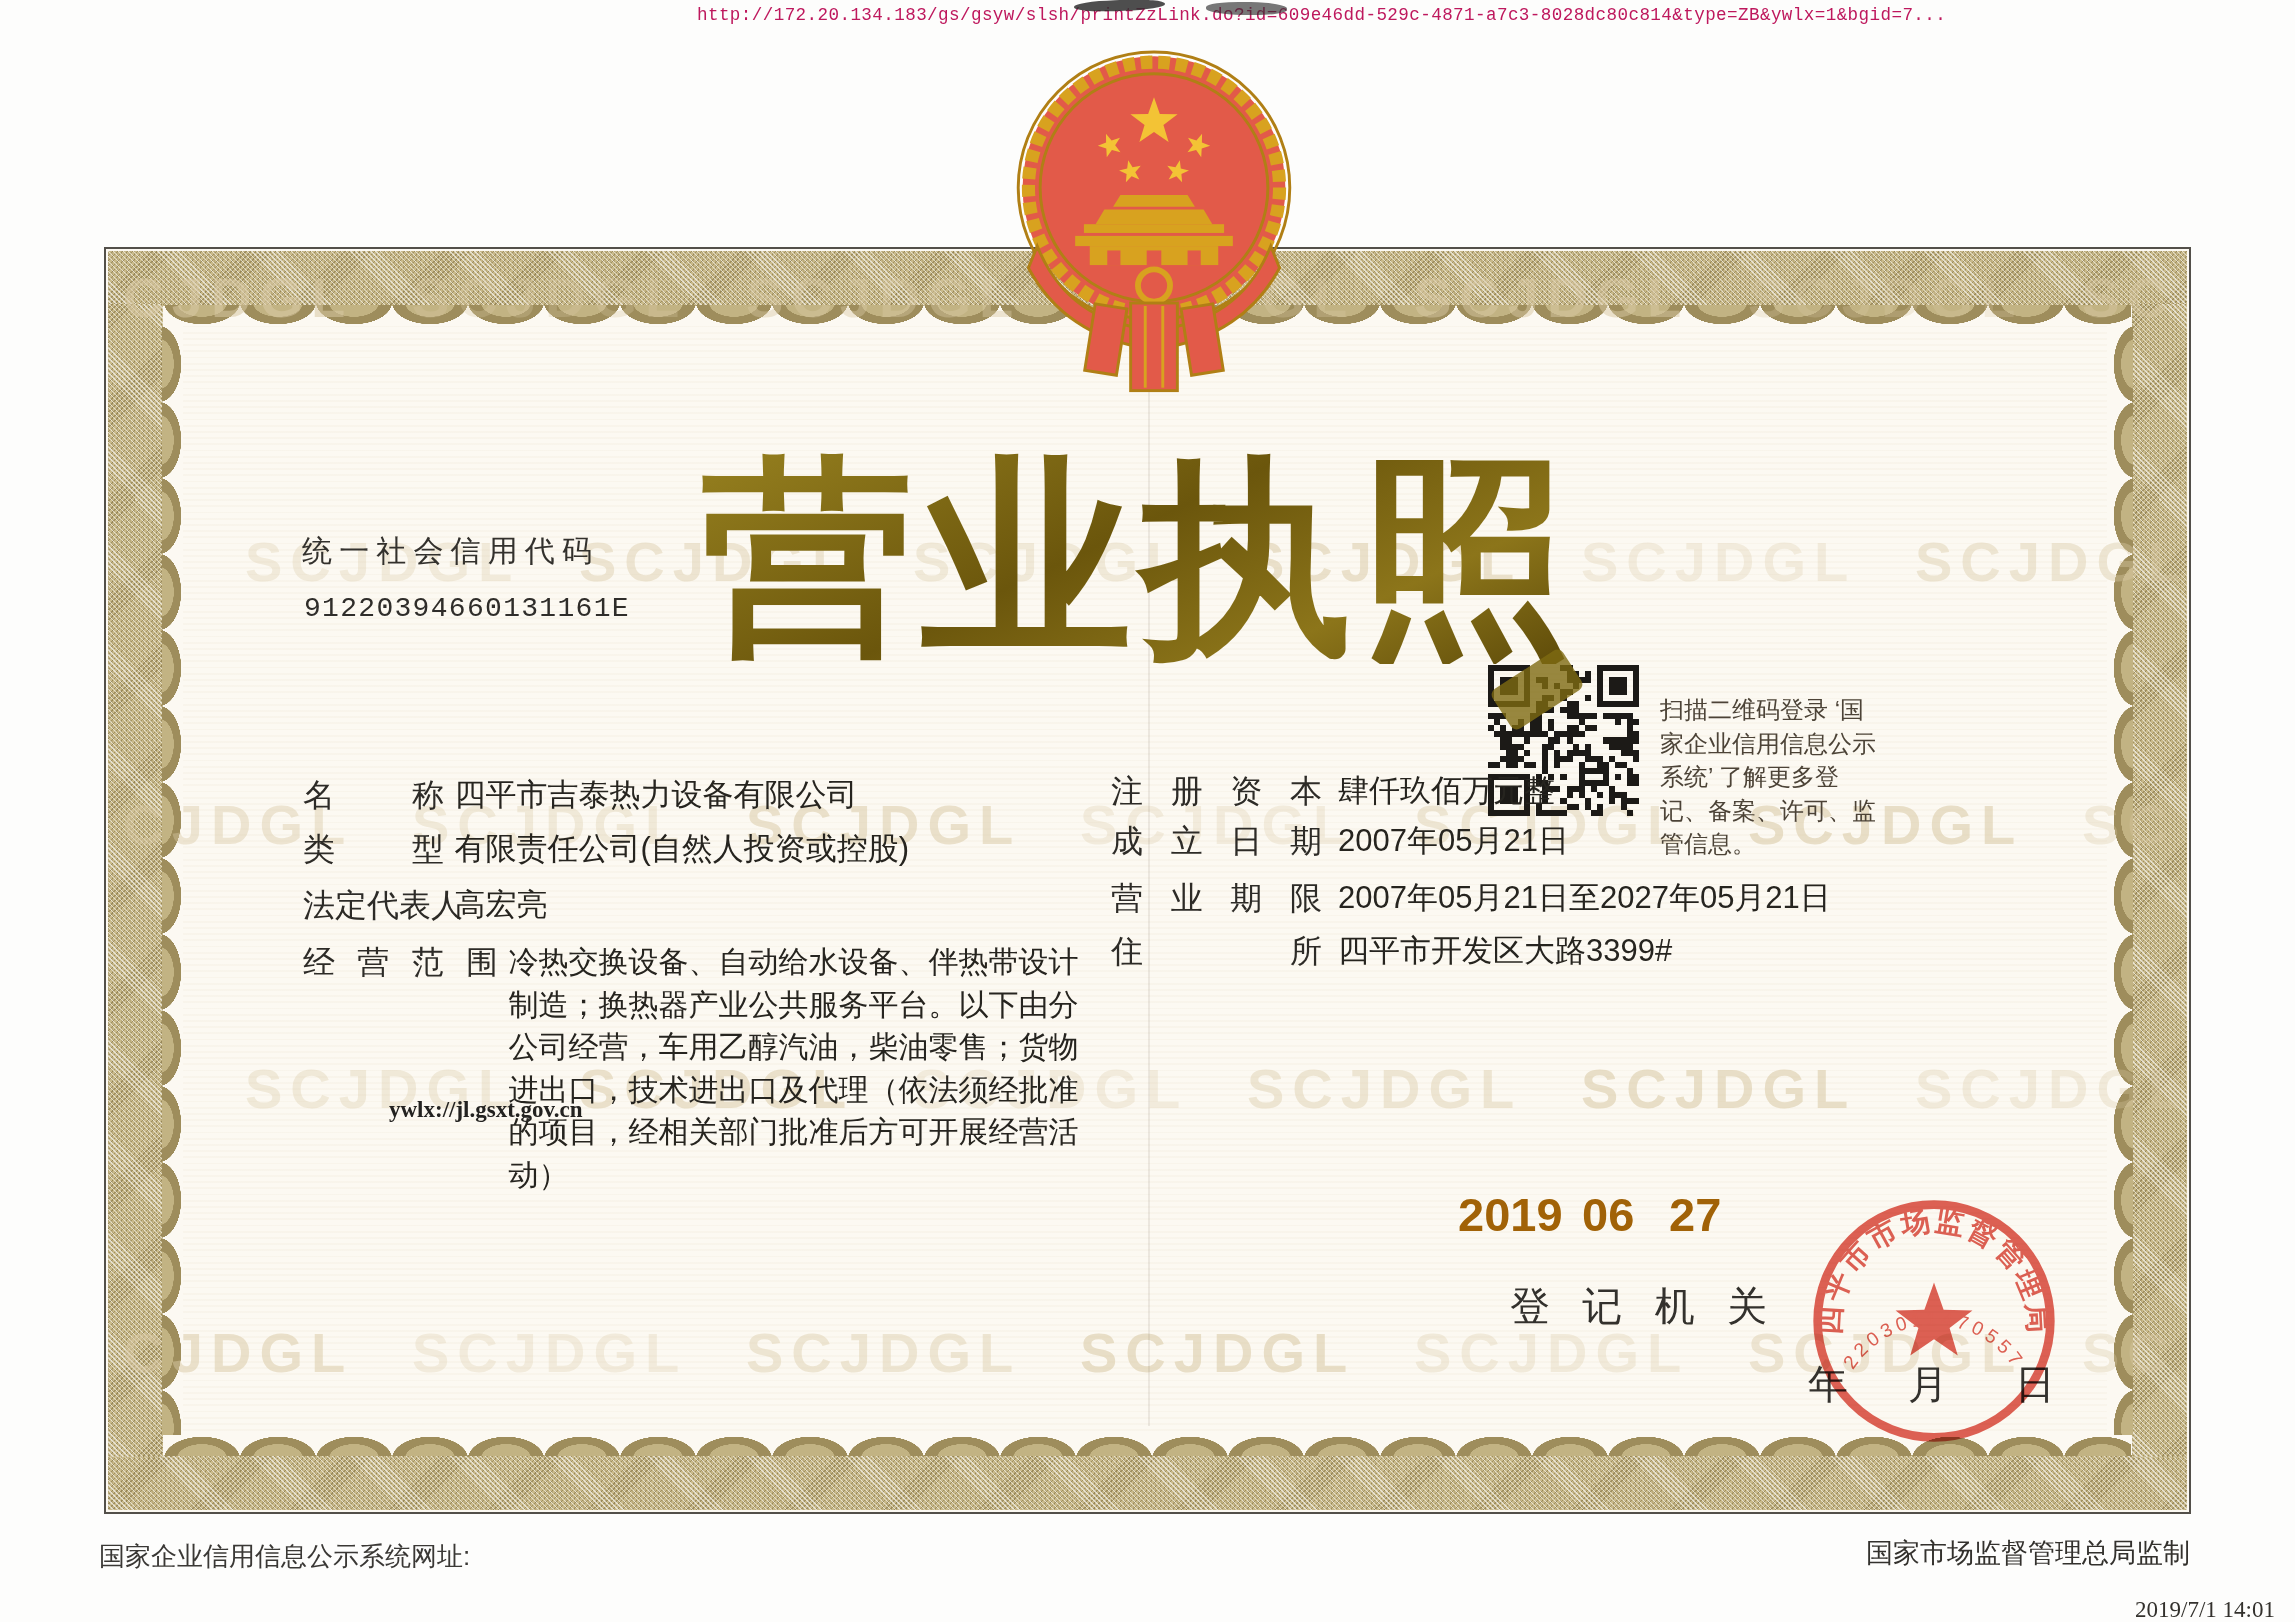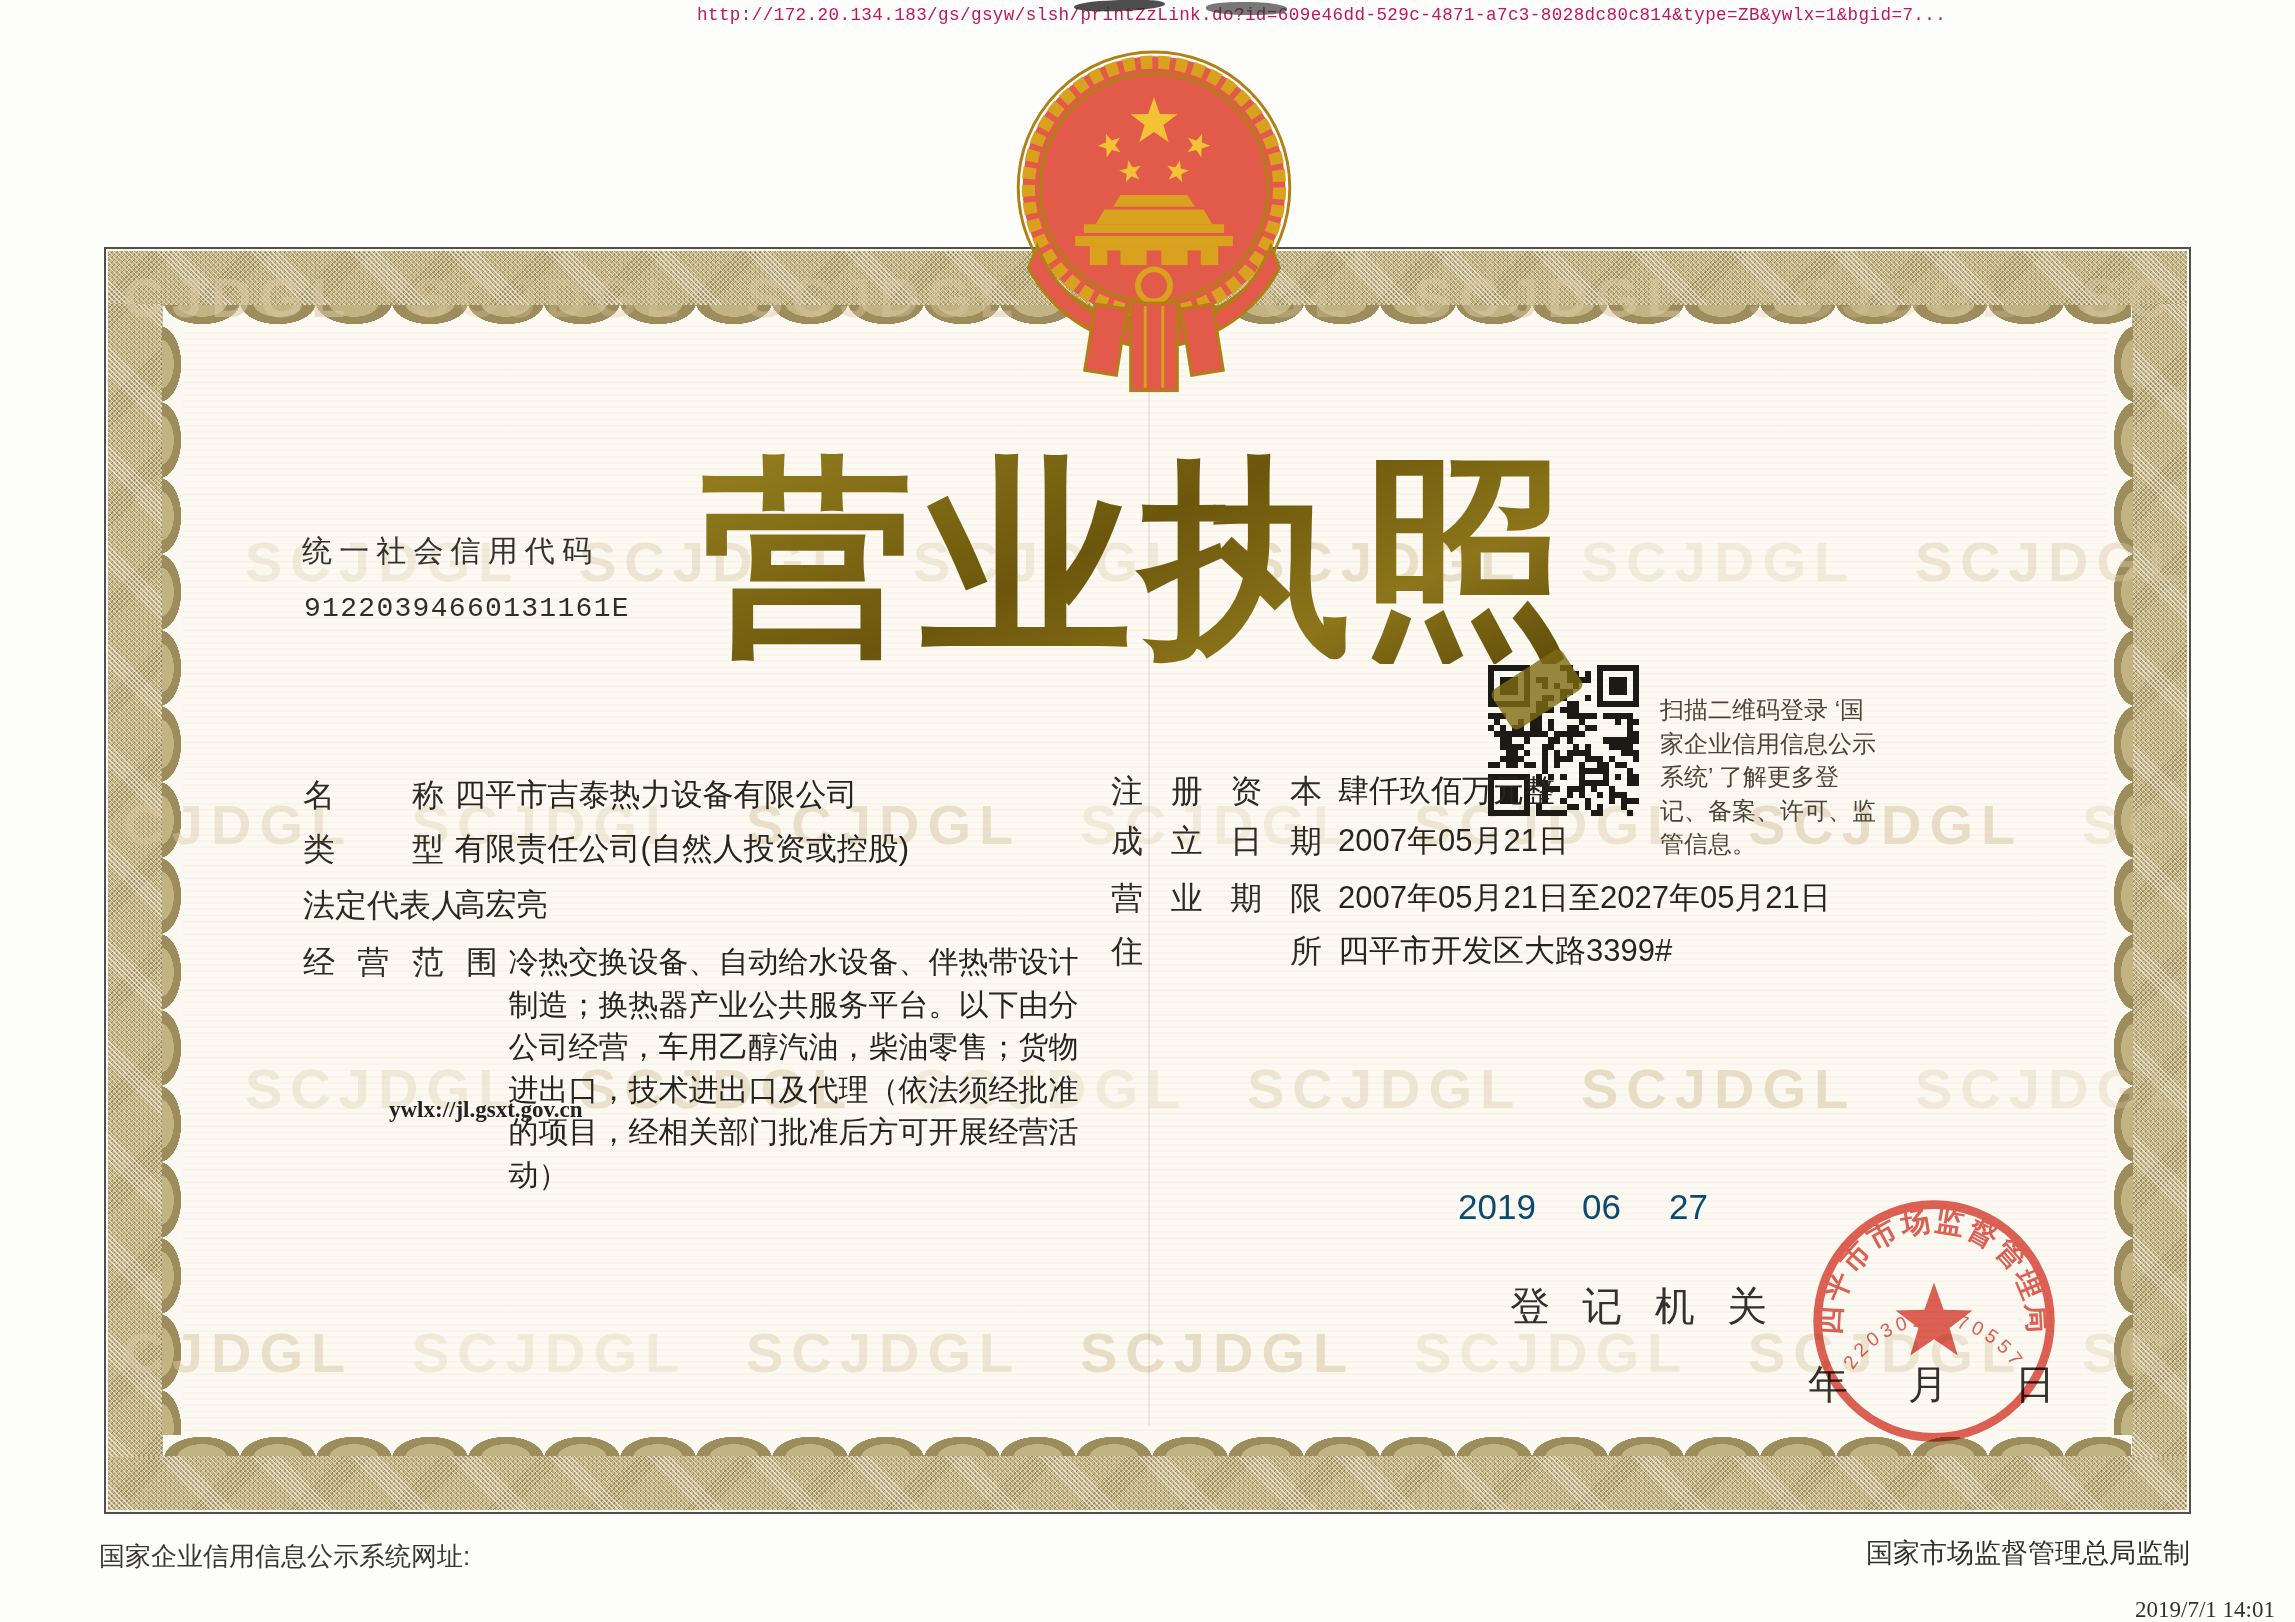--- a/index.html
+++ b/index.html
@@ -87,21 +87,21 @@
   .row-scope{left:303px;top:941px;}
   .row-cap{left:1111px;top:770px;}
   .row-est{left:1111px;top:820px;}
   .row-term{left:1111px;top:877px;}
   .row-addr{left:1111px;top:930px;}
   .gsxt{left:389px;top:1097px;font-family:"Liberation Serif",serif;font-size:23px;
         font-weight:bold;color:#232220;z-index:6;}
 
   
   .d-y{left:1458px;top:1187px;} .d-m{left:1582px;top:1187px;} .d-d{left:1669px;top:1187px;text-align:center;}
-  .dpart{font-size:35px;color:#0c4a6e;z-index:6;}
+  .dpart{font-size:47px;color:#a16207;z-index:6;font-weight:bold;}
   .registrar{left:1510px;top:1279px;width:257px;display:flex;justify-content:space-between;
              font-size:40px;color:#33312d;z-index:6;}
   .ymd{font-size:40px;color:#33312d;z-index:6;}
   .ymd.y{left:1808px;top:1357px;} .ymd.m{left:1908px;top:1357px;} .ymd.d{left:2015px;top:1357px;}
 
   
   .stamp{left:1809px;top:1196px;width:250px;height:250px;z-index:7;
          mix-blend-mode:multiply;opacity:.92;}
 
   

